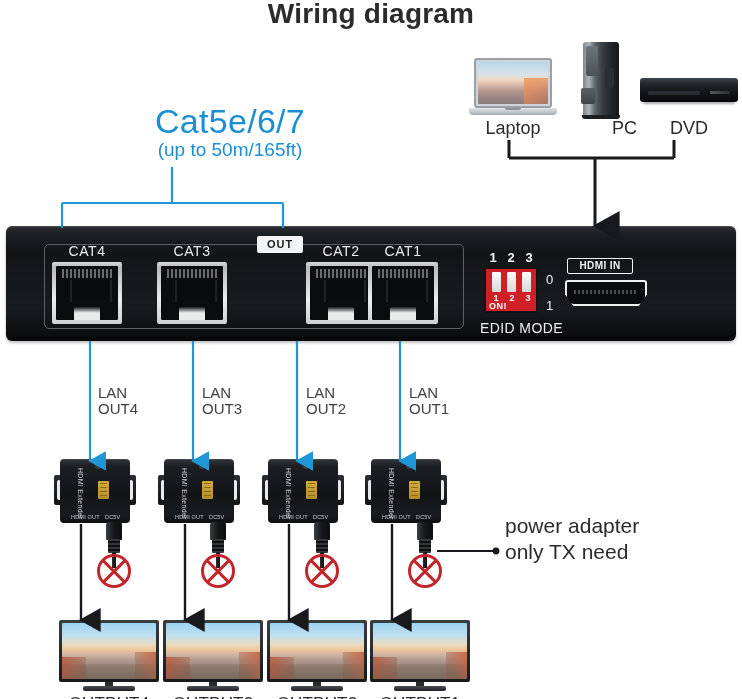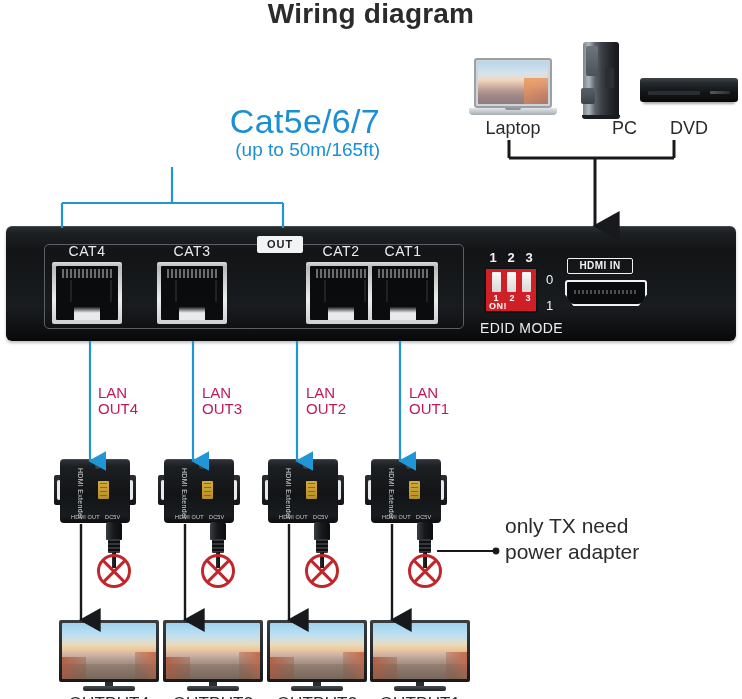--- a/index.html
+++ b/index.html
@@ -96,21 +96,21 @@
   .dvd-body::after{
     content:""; position:absolute; left:70px; top:13px; width:20px; height:3px;
     background:linear-gradient(to right,#55595e,#2a2e33); border-radius:1px;
   }
   .dvd-shadow{
     position:absolute; left:3px; top:23px; width:92px; height:3px;
     background:rgba(0,0,0,.35); filter:blur(1px); border-radius:2px;
   }
 
   
-  .cat-label { position:absolute; left:80px; top:104px; width:300px; text-align:right; }
+  .cat-label { position:absolute; left:80px; top:104px; width:300px; text-align:center; }
   .cat-main { font-size:34px; color:#1b8fd4; line-height:1.02; letter-spacing:0.3px; }
   .cat-sub  { font-size:19px; color:#1b8fd4; line-height:1.1; margin-top:1px; }
 
   
   .panel {
     position:absolute; left:6px; top:226px; width:730px; height:115px;
     background:linear-gradient(to bottom,#2e3134 0%, #1d2023 6%, #121416 22%, #191c1f 70%, #0d0e10 93%, #070809 100%);
     border-radius:6px;
     box-shadow:inset 0 1px 0 rgba(255,255,255,.12), 0 2px 3px rgba(0,0,0,.25);
   }
@@ -223,21 +223,21 @@
     border-radius:50%;
     background:radial-gradient(circle at 40% 35%, #b9bdc1, #54585c 60%, #1c1e21);
   }
   .dc-pin::after{
     content:""; position:absolute; left:4px; top:4px; width:4px; height:4px;
     background:#0c0d0f; border-radius:50%;
   }
 
   
   .lan-label {
-    position:absolute; font-size:15px; color:#be185d; line-height:1.08;
+    position:absolute; font-size:15px; color:#404040; line-height:1.08;
     white-space:nowrap;
   }
 
   
   .ext { position:absolute; width:82px; height:70px; }
   .ext-body {
     position:absolute; left:6px; top:0; width:70px; height:64px;
     background:linear-gradient(to bottom,#32363a 0%, #1c1f22 12%, #121416 55%, #191c1f 88%, #0c0d0f 100%);
     border-radius:4px;
     box-shadow:inset 0 1px 0 rgba(255,255,255,.1);
@@ -555,22 +555,22 @@
   <div class="nosign" style="left:305px; top:554px;"></div>
 
   <div class="plug" style="left:417px; top:522px;">
     <div class="plug-barrel"></div>
     <div class="plug-rings"></div>
     <div class="plug-tip"></div>
   </div>
   <div class="nosign" style="left:408px; top:554px;"></div>
 
   <div class="note">
+    <div>power adapter</div>
     <div>only TX need</div>
-    <div>power adapter</div>
   </div>
 
   <div class="tv" style="left:59px; top:620px;">
     <div class="tv-frame">
       <div class="tv-screen">
         <div class="ground"></div>
         <div class="ridge-l"></div>
         <div class="ridge-r"></div>
       </div>
     </div>

